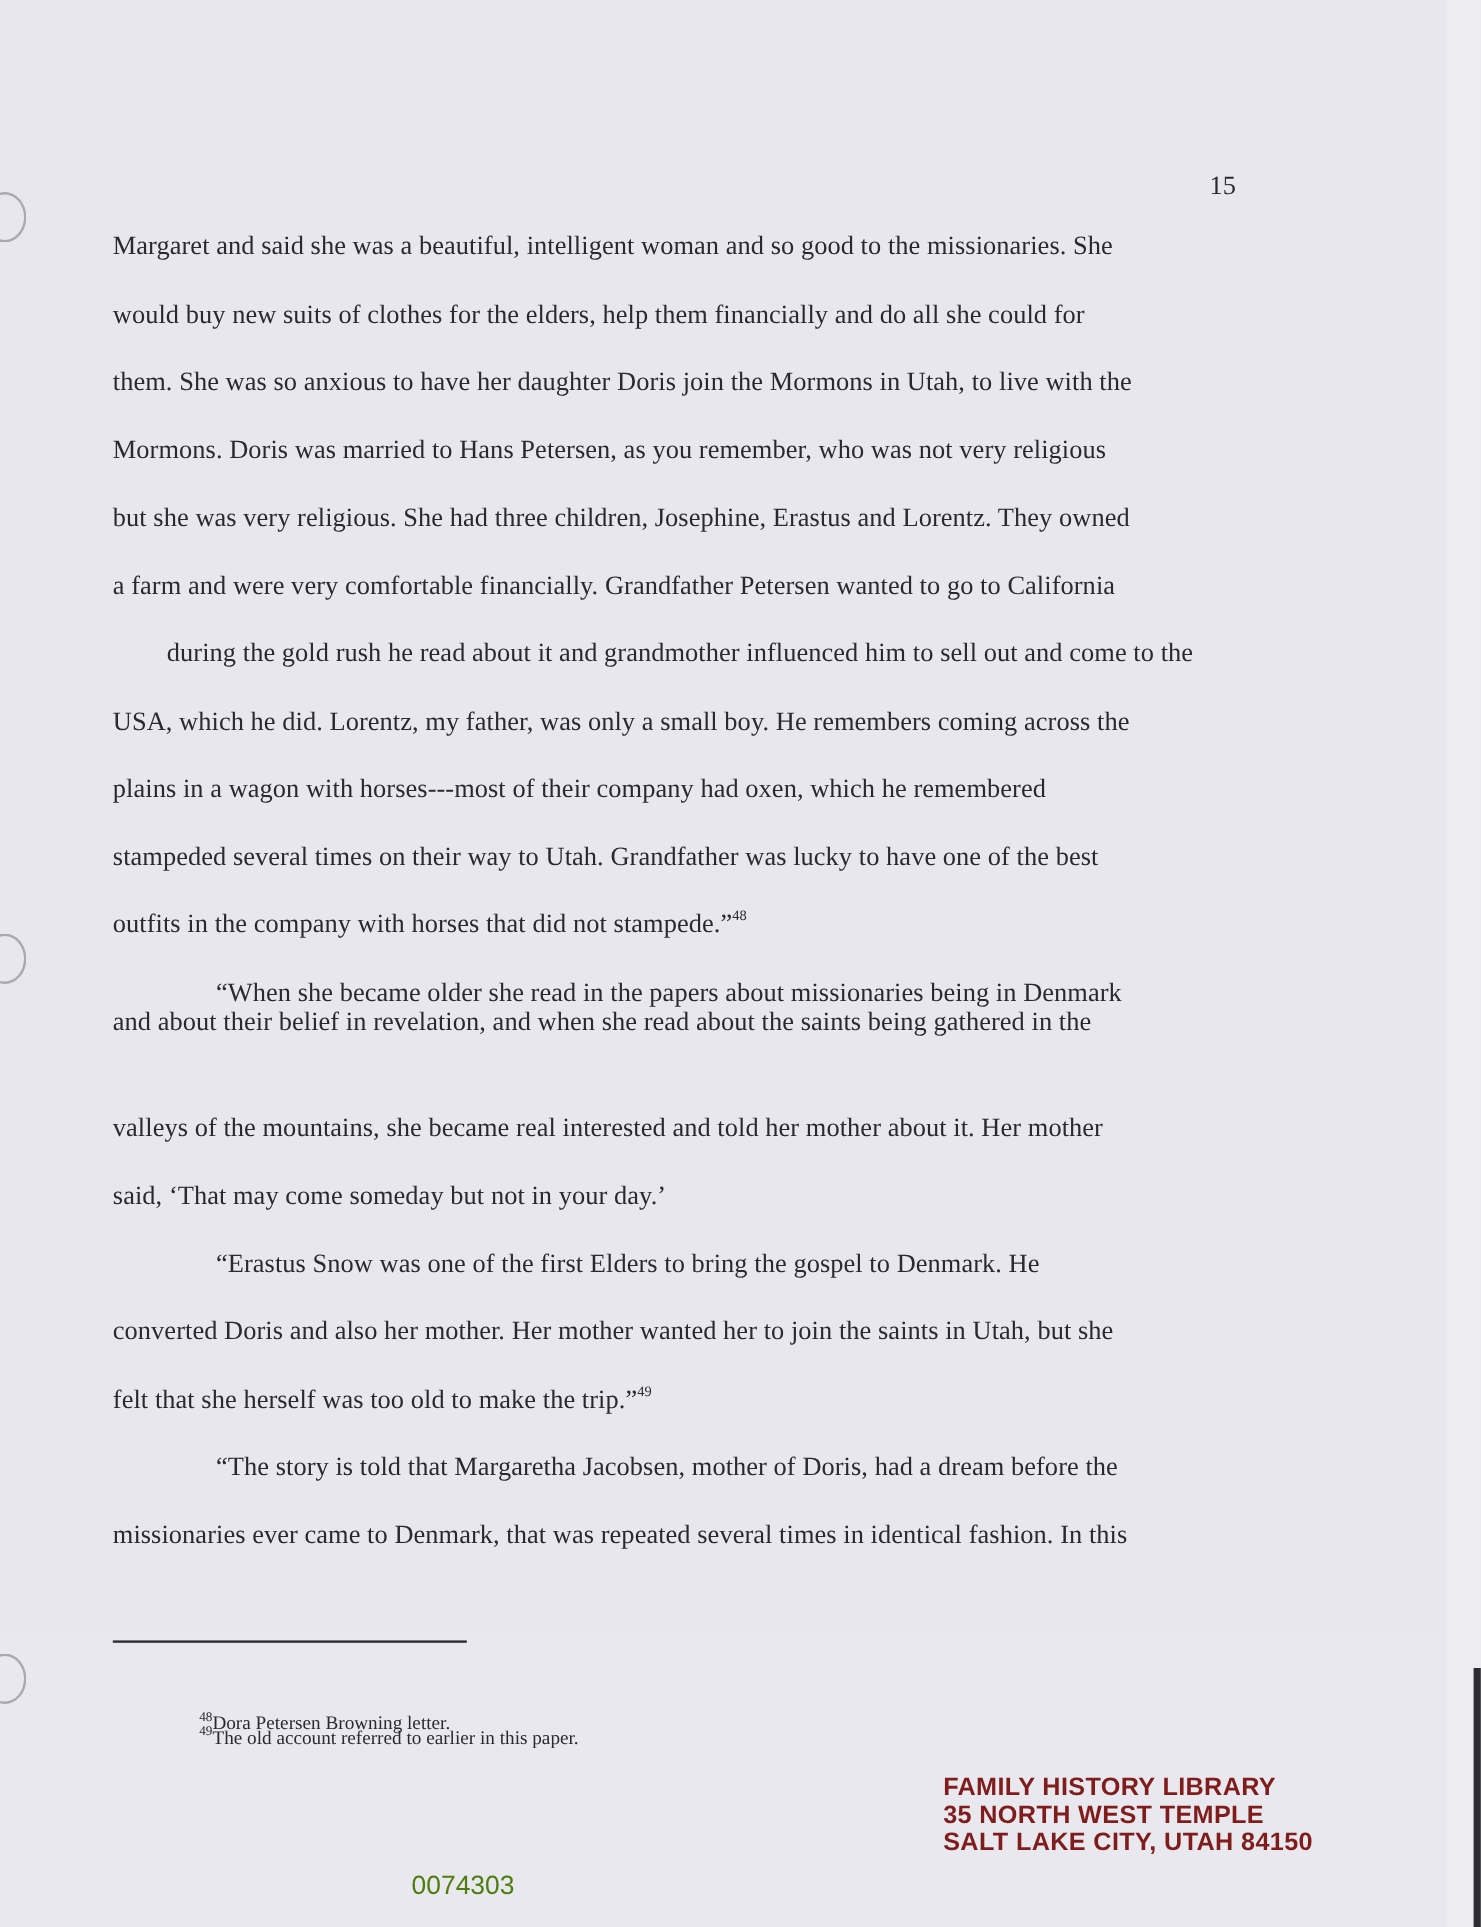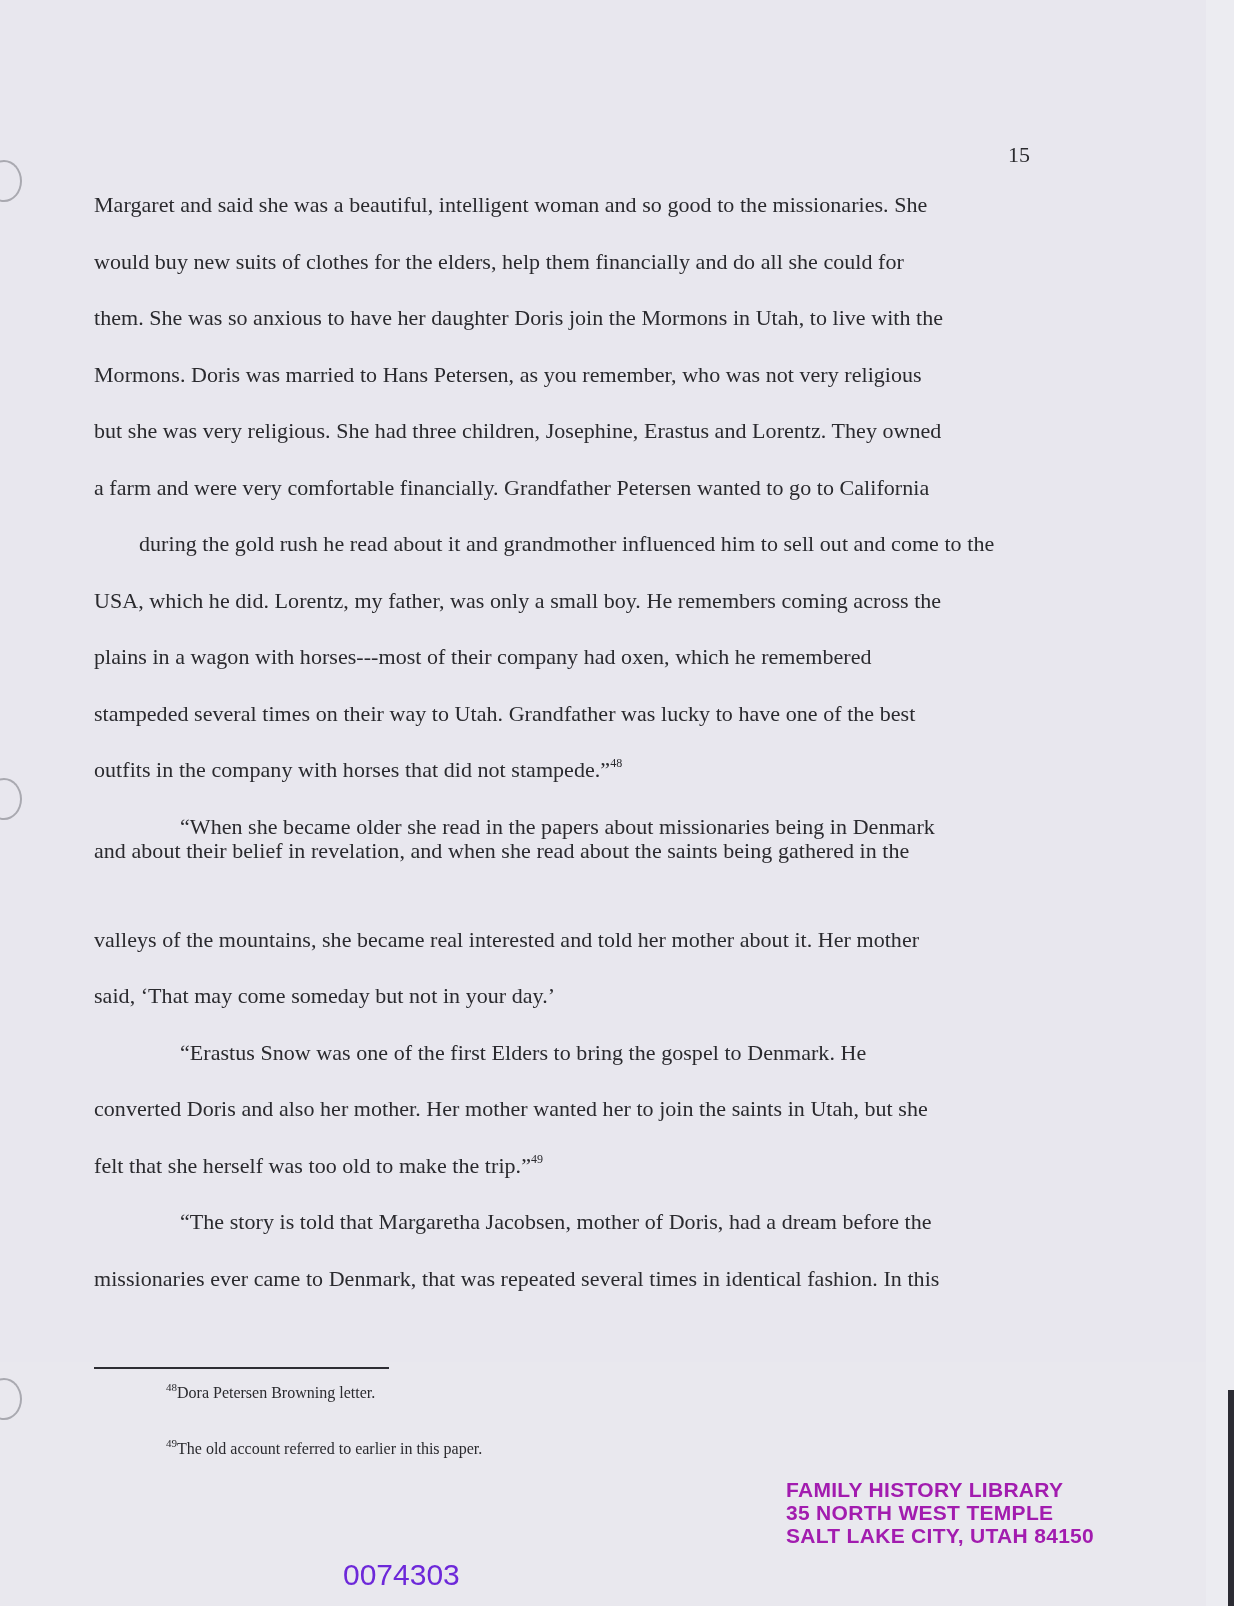--- a/index.html
+++ b/index.html
@@ -92,31 +92,31 @@
     vertical-align: 7px;
   }
   .stamp {
     position: absolute;
     left: 786px;
     top: 1478px;
     font-family: "Liberation Sans", "DejaVu Sans", sans-serif;
     font-weight: bold;
     font-size: 21px;
     line-height: 23px;
-    color: #a21caf;
+    color: #7f1d1d;
     letter-spacing: 0.3px;
   }
   .stamp div { white-space: nowrap; }
   .film-number {
     position: absolute;
     left: 343px;
     top: 1558px;
     font-family: "Liberation Sans", "DejaVu Sans", sans-serif;
-    font-size: 30px;
-    color: #6d28d9;
+    font-size: 22px;
+    color: #4d7c0f;
   }
 </style>
 </head>
 <body>
 
 <div class="page">
   <div class="punch-hole" style="top:160px;"></div>
   <div class="punch-hole" style="top:778px;"></div>
   <div class="punch-hole" style="top:1378px;"></div>
 
@@ -144,21 +144,21 @@
     <div class="line indent" style="top:848px;"><span>“Erastus Snow was one of the first Elders to bring the gospel to Denmark.  He</span></div>
     <div class="line" style="top:904px;"><span>converted Doris and also her mother.  Her mother wanted her to join the saints in Utah, but she</span></div>
     <div class="line" style="top:961px;"><span>felt that she herself was too old to make the trip.”</span><sup>49</sup></div>
 
     <div class="line indent" style="top:1017px;"><span>“The story is told that Margaretha Jacobsen, mother of Doris, had a dream before the</span></div>
     <div class="line" style="top:1074px;"><span>missionaries ever came to Denmark, that was repeated several times in identical fashion.  In this</span></div>
   </div>
 
   <div class="fn-rule"></div>
 
-  <div class="footnote" style="top:1384px;">
+  <div class="footnote" style="top:1428px;">
     <sup>48</sup><span>Dora Petersen Browning letter.</span>
   </div>
   <div class="footnote" style="top:1440px;">
     <sup>49</sup><span>The old account referred to earlier in this paper.</span>
   </div>
 
   <div class="stamp">
     <div>FAMILY HISTORY LIBRARY</div>
     <div>35 NORTH WEST TEMPLE</div>
     <div>SALT LAKE CITY, UTAH 84150</div>

